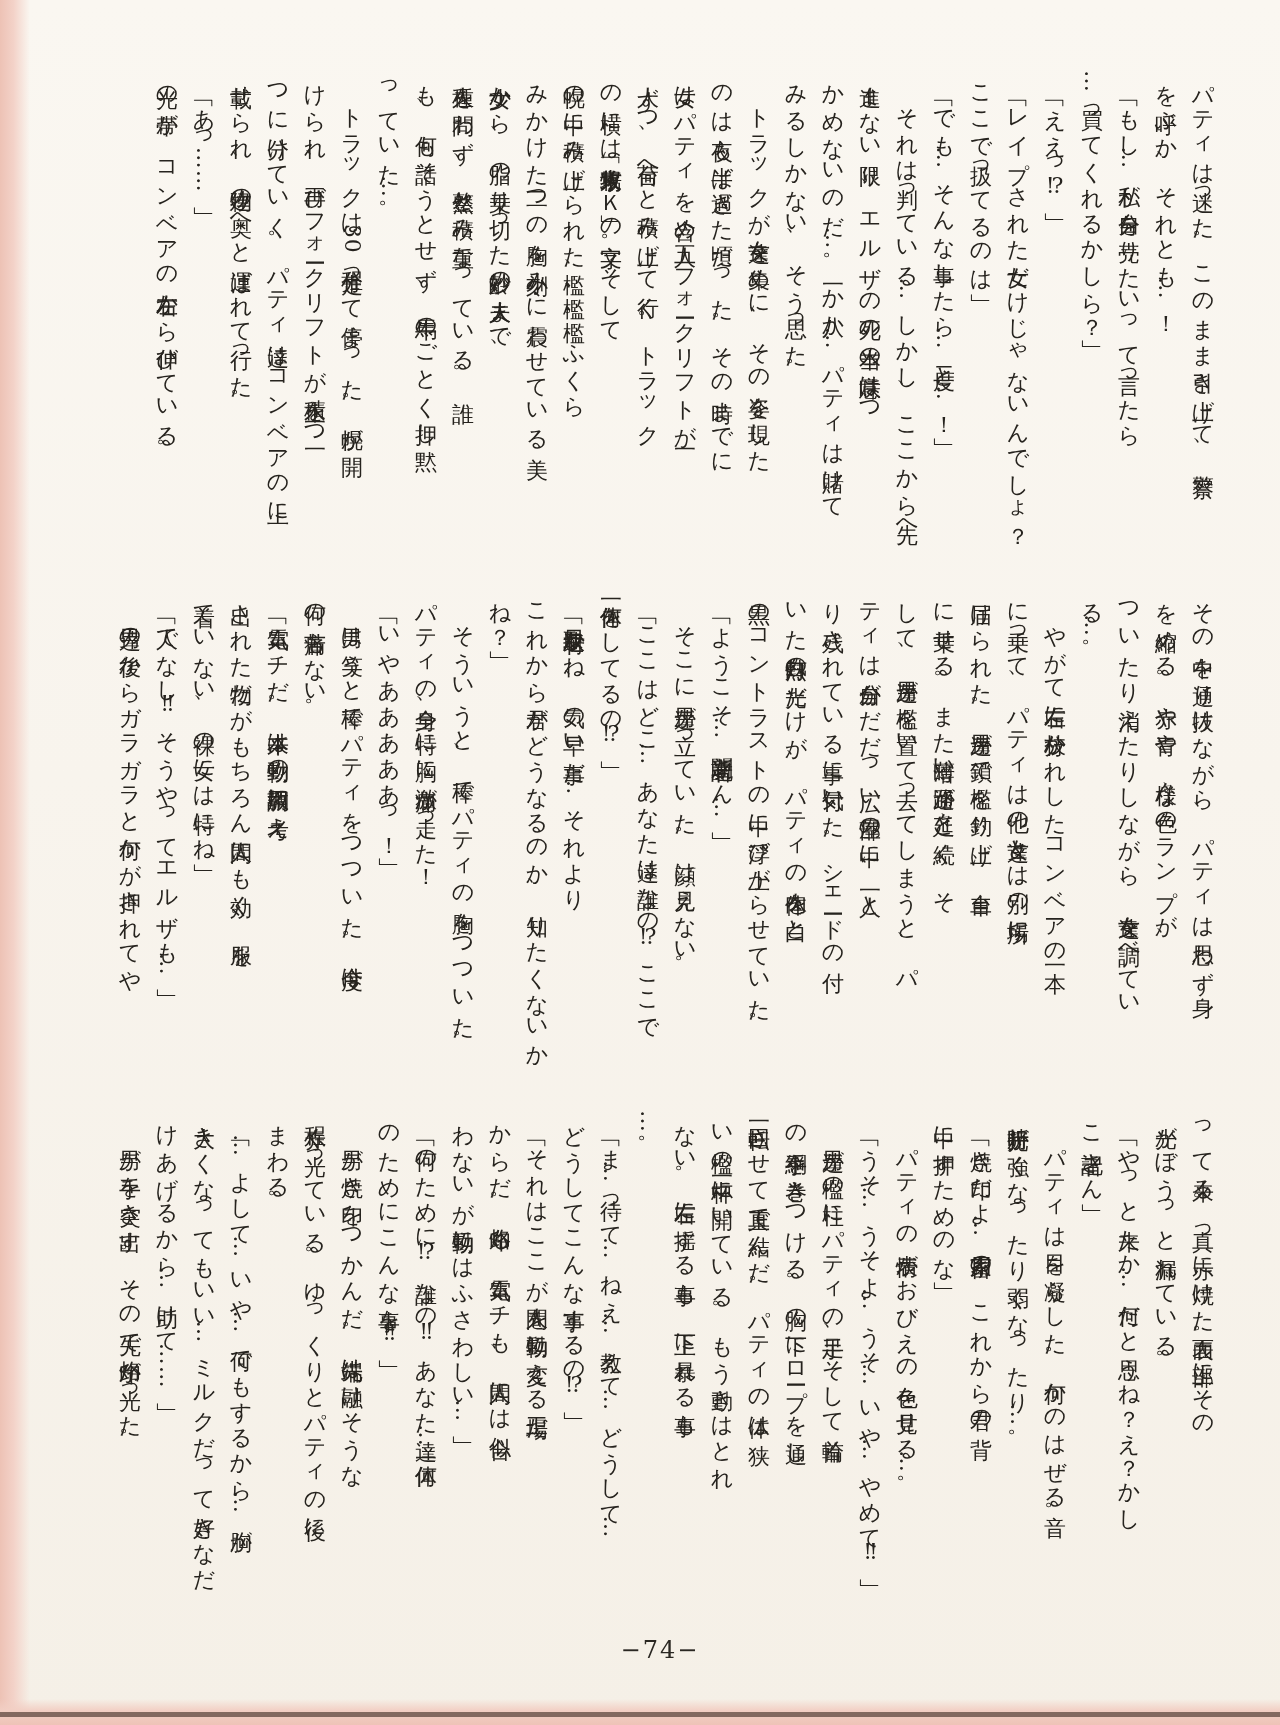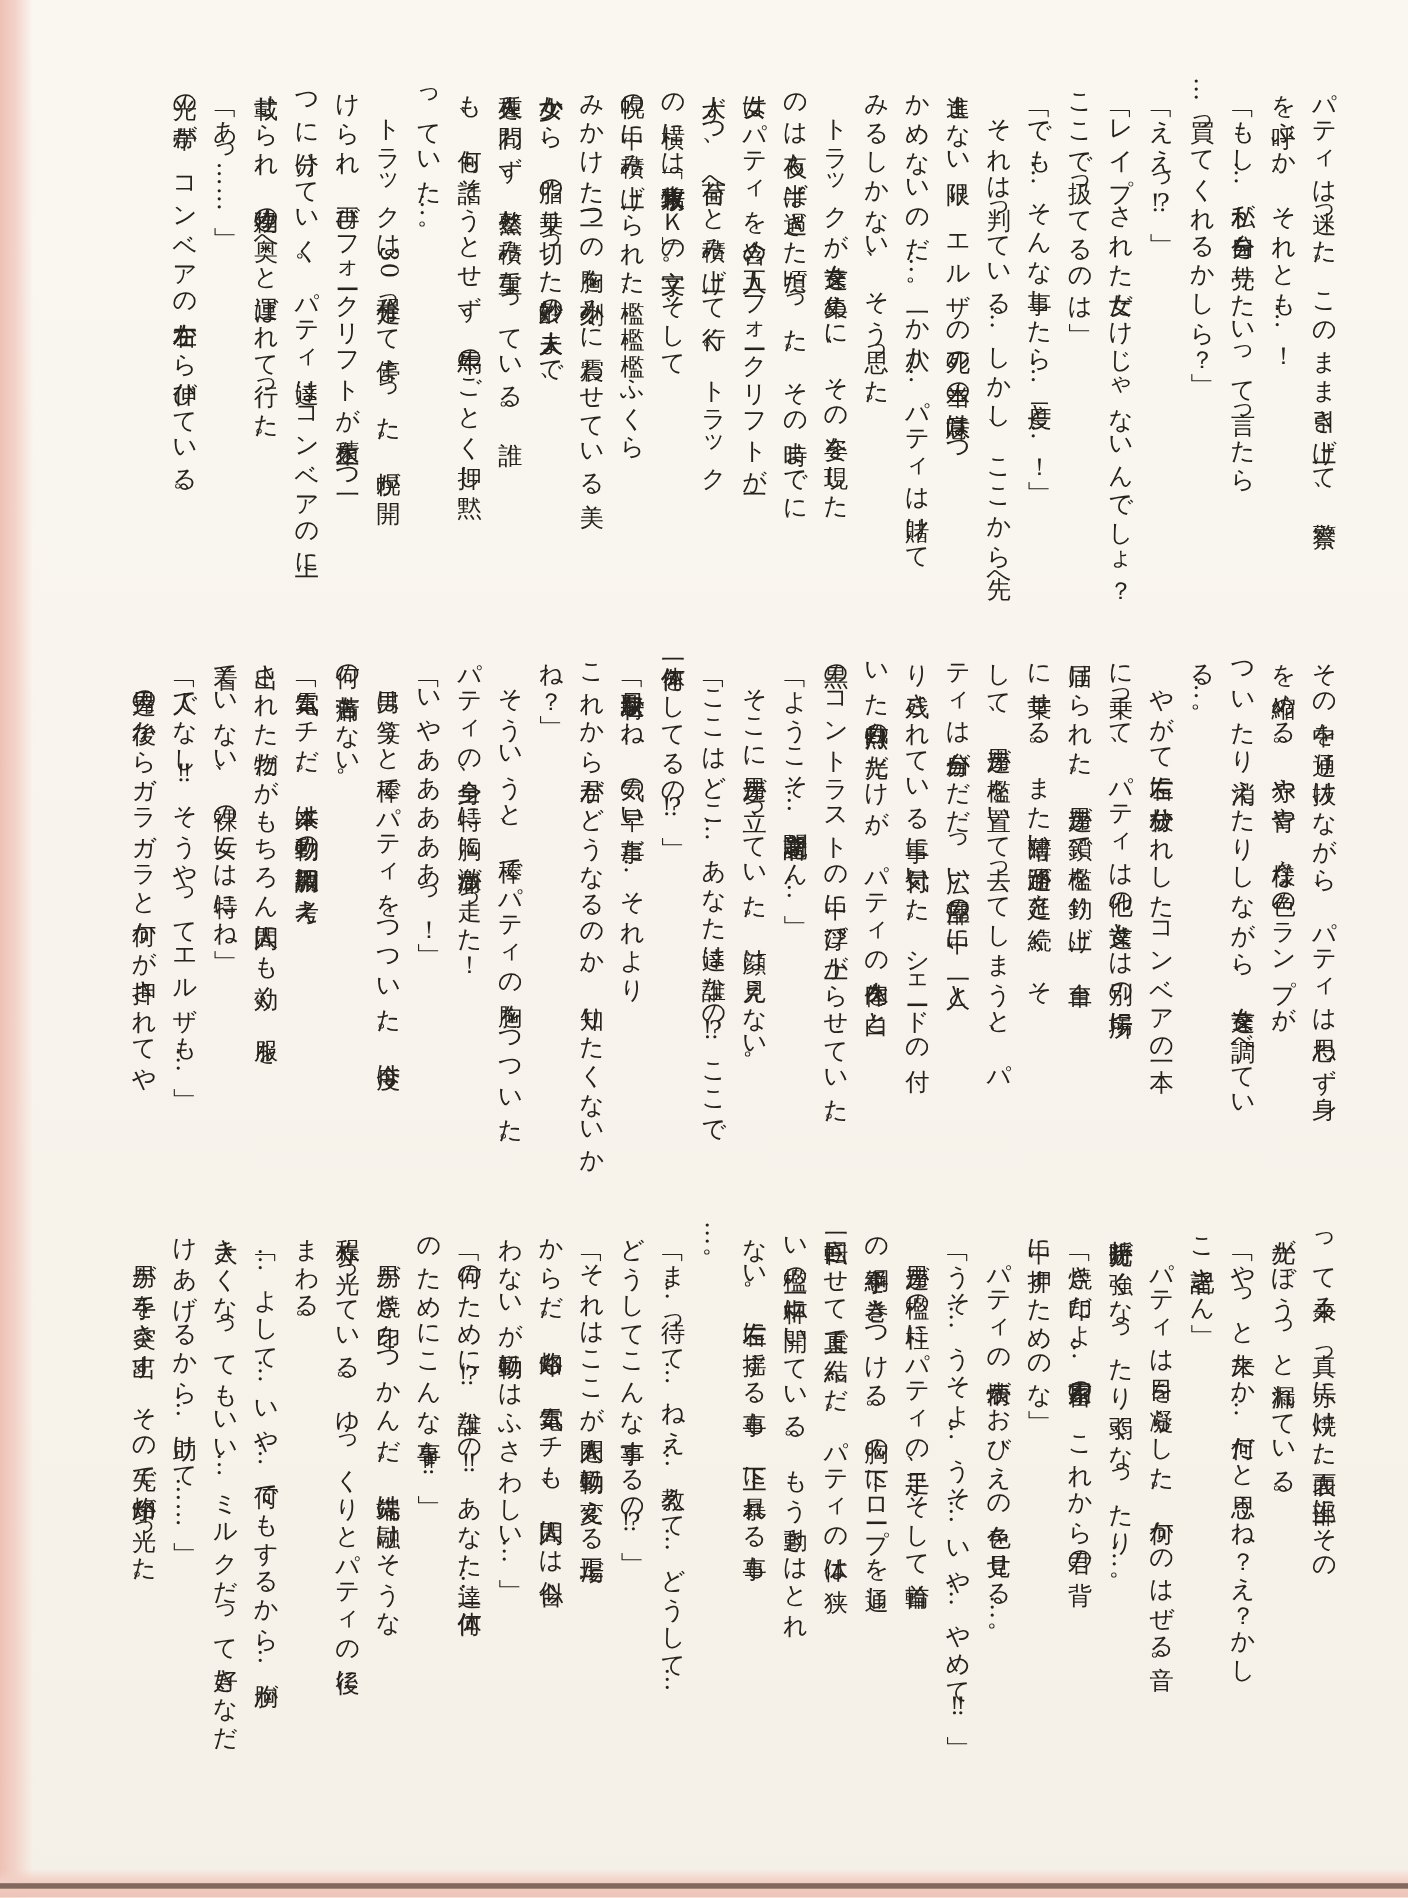--- a/index.html
+++ b/index.html
@@ -155,20 +155,21 @@
 　「何のために⁉誰なの‼あなた達…一体何
 のためにこんな事を‼」
 　男が焼き印をつかんだ。先端は融けそうな
 程赤く光っている。ゆっくりとパティの後に
 まわる。
 　「…よして…いや…何でもするから…胸が
 大きくなってもいい…ミルクだって好きなだ
 けあげるから…助けて……」
 　男が手を突き出す。その先で烙印が光った。</div>
 
+  <div class="page-number">−74−</div>
 
   <div class="left-edge"></div>
 
   <div class="bottom-edge"></div>
 
   <div class="bottom-line"></div>
 
 </div>
 
 </body></html>

